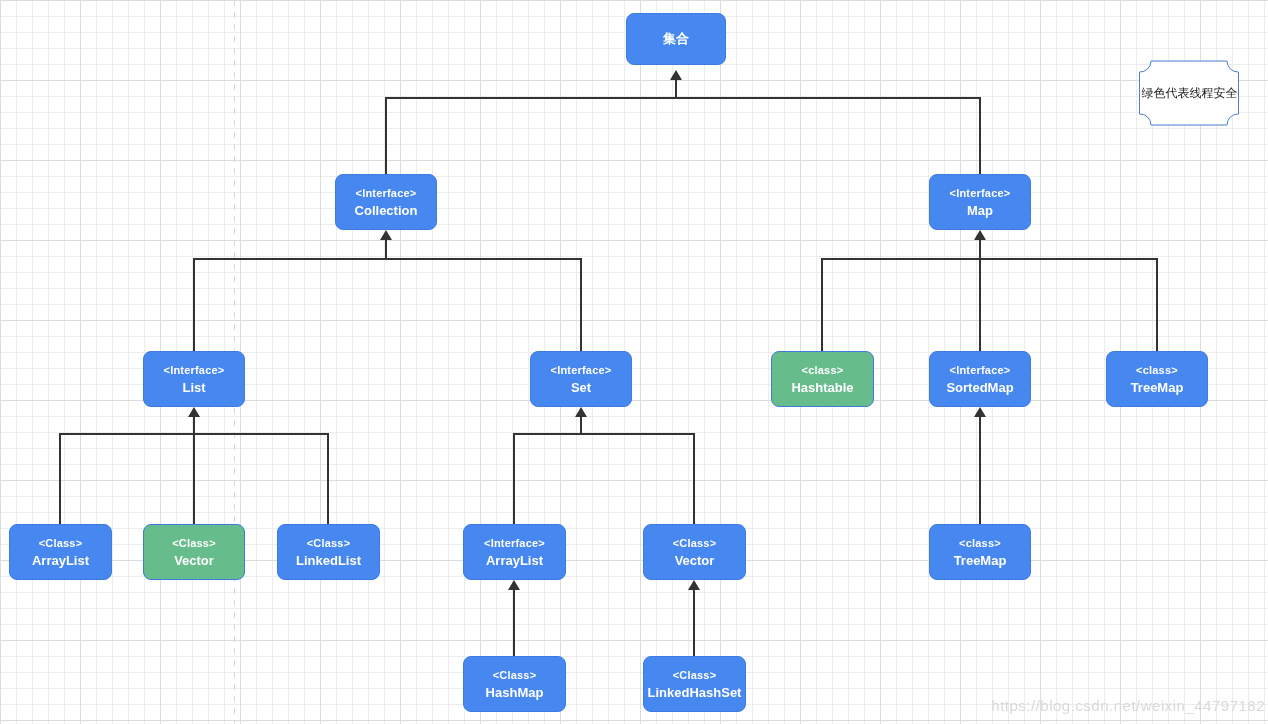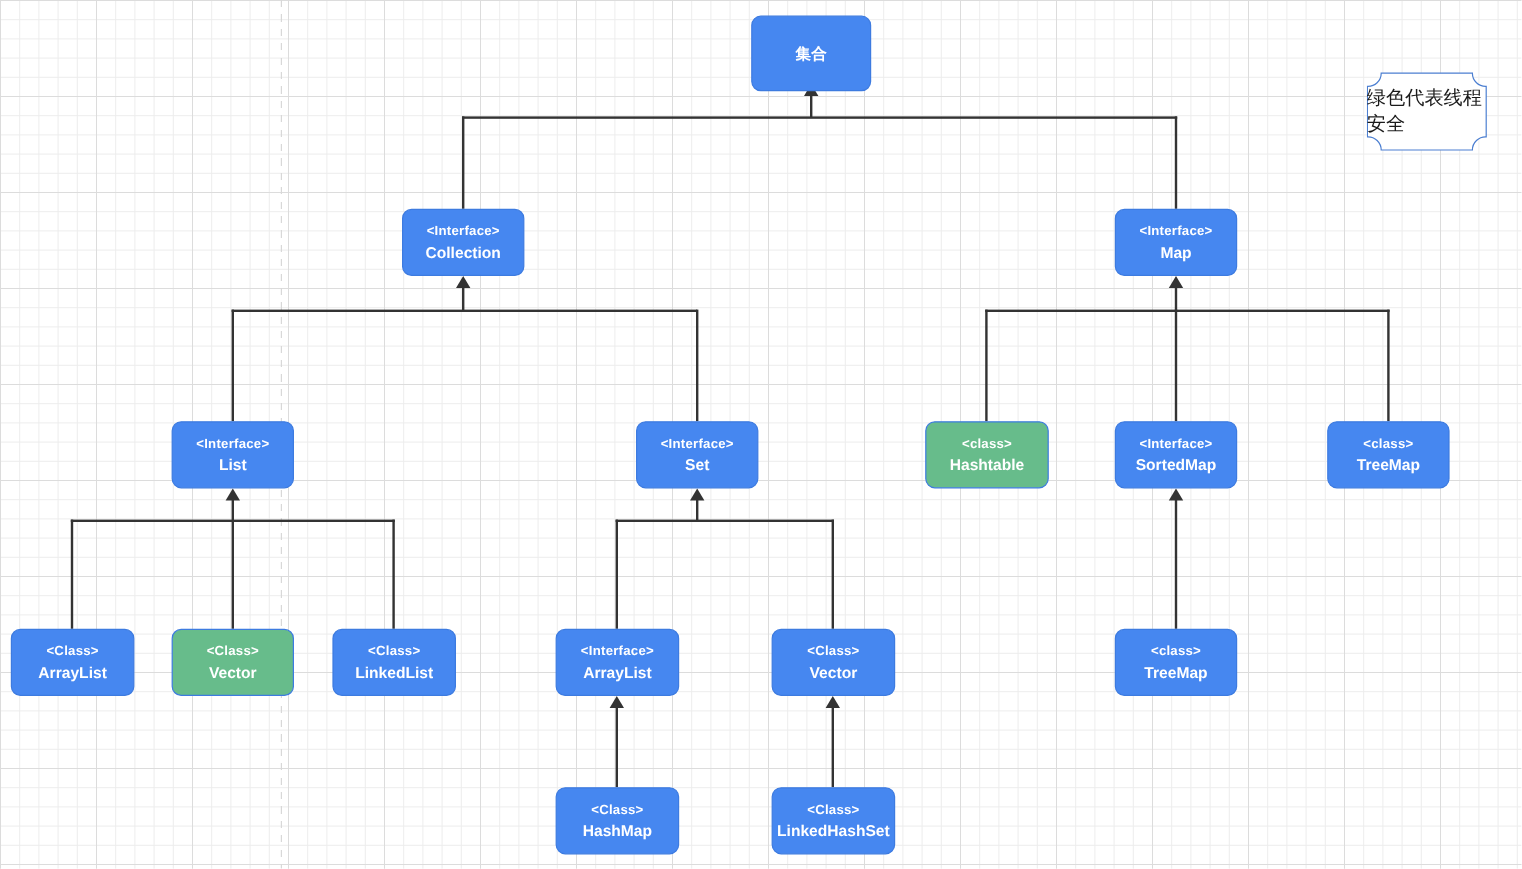--- a/index.html
+++ b/index.html
@@ -33,21 +33,21 @@
   .arrow-up{
     position:absolute;width:0;height:0;
     border-left:6px solid transparent;border-right:6px solid transparent;
     border-bottom:10px solid var(--line,#333);
   }
   .note{position:absolute;left:1139px;top:60px;width:101px;height:66px;}
   .note svg{position:absolute;left:0;top:0;}
   .note .note-text{
     position:absolute;left:0;top:0;width:100%;height:100%;
     display:flex;align-items:center;justify-content:center;
-    font-size:16px;color:#1a1a1a;
+    font-size:12px;color:#1a1a1a;
   }
   .watermark{
     position:absolute;right:3px;top:697px;
     font-size:15px;color:#d9d9d9;letter-spacing:.5px;white-space:nowrap;
   }
 </style>
 </head>
 <body>
 
 <div id="canvas">
@@ -87,21 +87,21 @@
 
   <div class="arrow-up" style="left:974px;top:407px"></div>
   <div class="vline" style="left:979px;top:416px;height:108px"></div>
 
   <div class="arrow-up" style="left:508px;top:580px"></div>
   <div class="vline" style="left:513px;top:589px;height:67px"></div>
 
   <div class="arrow-up" style="left:688px;top:580px"></div>
   <div class="vline" style="left:693px;top:589px;height:67px"></div>
 
-  <div class="node blue" style="left:626px;top:13px;width:100px;height:63px">
+  <div class="node blue" style="left:626px;top:13px;width:100px;height:52px">
     <div class="root-label">集合</div>
   </div>
 
   <div class="node blue" style="left:335px;top:174px;width:102px;height:56px">
     <div class="stereo">&lt;Interface&gt;</div>
     <div class="nname">Collection</div>
   </div>
 
   <div class="node blue" style="left:929px;top:174px;width:102px;height:56px">
     <div class="stereo">&lt;Interface&gt;</div>
@@ -173,14 +173,15 @@
     <div class="nname">LinkedHashSet</div>
   </div>
 
   <div class="note">
     <svg width="101" height="66" viewBox="0 0 101 66">
       <path d="M 12 1 L 88 1 A 11 11 0 0 0 99.5 12 L 99.5 54 A 11 11 0 0 0 88 65 L 12 65 A 11 11 0 0 0 0.5 54 L 0.5 12 A 11 11 0 0 0 12 1 Z" fill="#ffffff" stroke="var(--note-border,#4C7FD1)" stroke-width="1"></path>
     </svg>
     <div class="note-text">绿色代表线程安全</div>
   </div>
 
+  <div class="watermark">https://blog.csdn.net/weixin_44797182</div>
 
 </div>
 
 </body></html>

